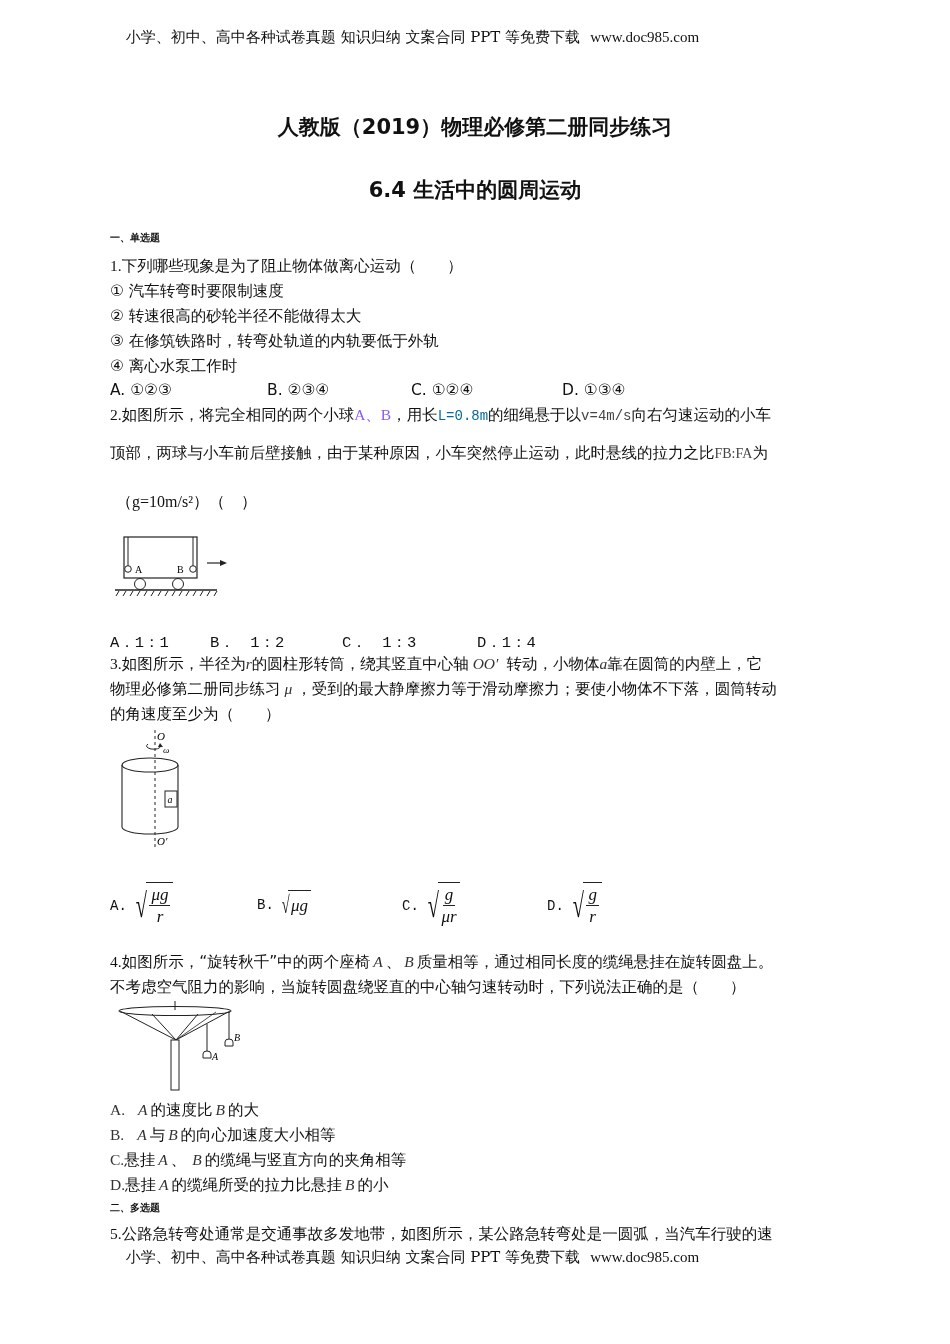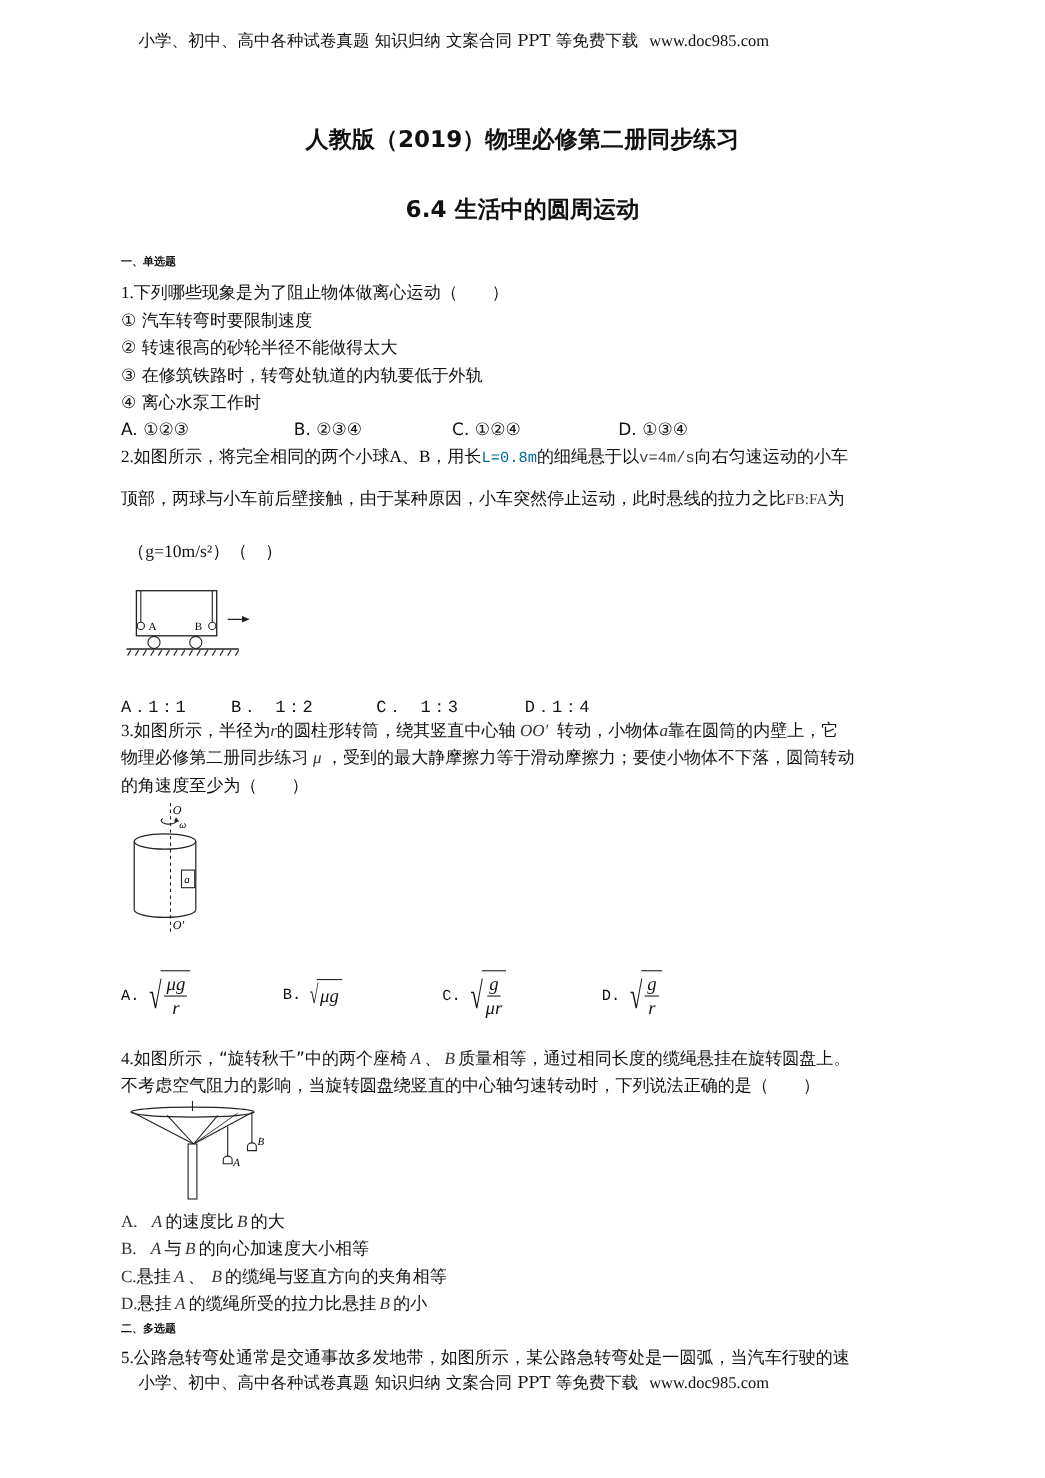--- a/index.html
+++ b/index.html
@@ -46,21 +46,21 @@
 <div class="abs line" style="top:331px;">③ 在修筑铁路时，转弯处轨道的内轨要低于外轨</div>
 <div class="abs line" style="top:356px;">④ 离心水泵工作时</div>
 <div class="abs" style="top:381px; left:110px; width:740px; height:20px;">
   <span class="opt" style="left:0;">A. ①②③</span>
   <span class="opt" style="left:136px;margin-left:21px;">B. ②③④</span>
   <span class="opt" style="left:301px;">C. ①②④</span>
   <span class="opt" style="left:452px;">D. ①③④</span>
 </div>
 
 <div class="abs line" style="top:405px;">
-  <span class="serif">2.</span><span>如图所示，将完全相同的两个小球</span><span class="serif" style="color:#000000">A、B</span><span>，用长</span><span class="mono" style="font-size:14px;color:#0369a1">L=0.8m</span><span>的细绳悬于以</span><span class="mono" style="font-size:14px;color:#444">v=4m/s</span><span>向右匀速运动的小车</span>
+  <span class="serif">2.</span><span>如图所示，将完全相同的两个小球</span><span class="serif" style="color:#8b5cf6">A、B</span><span>，用长</span><span class="mono" style="font-size:14px;color:#0369a1">L=0.8m</span><span>的细绳悬于以</span><span class="mono" style="font-size:14px;color:#444">v=4m/s</span><span>向右匀速运动的小车</span>
 </div>
 <div class="abs line" style="top:443px;">
   <span>顶部，两球与小车前后壁接触，由于某种原因，小车突然停止运动，此时悬线的拉力之比</span><span class="serif" style="color:#444;font-size:14px">FB:FA</span><span>为</span>
 </div>
 <div class="abs line serif" style="top:492px; left:116px; font-size:16px;">（g=10m/s²）（　）</div>
 
 <div class="abs" style="top:533px; left:112px;">
   <svg width="120" height="70" viewBox="0 0 120 70">
     <rect x="12" y="4" width="73" height="41" fill="none" stroke="#222" stroke-width="1.2"></rect>
     <line x1="16" y1="4" x2="16" y2="33" stroke="#222" stroke-width="1"></line>

